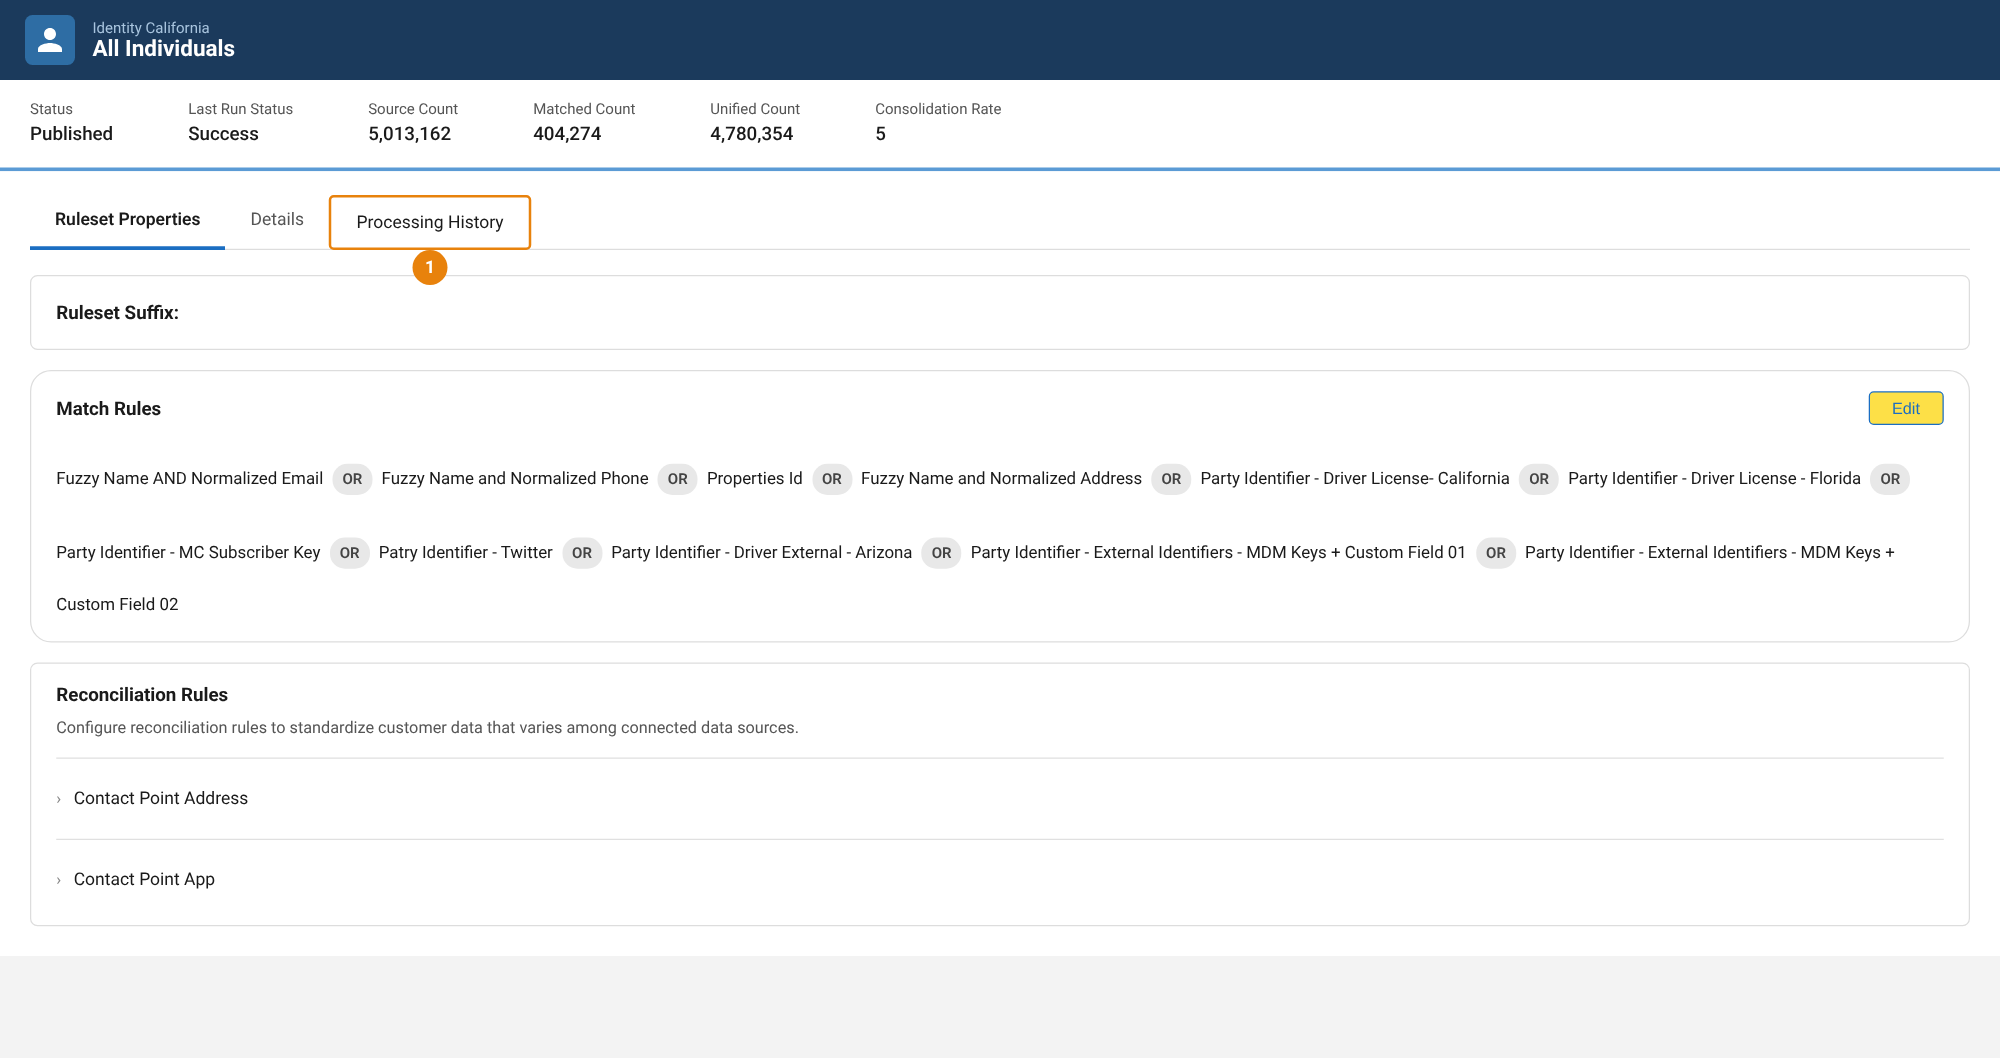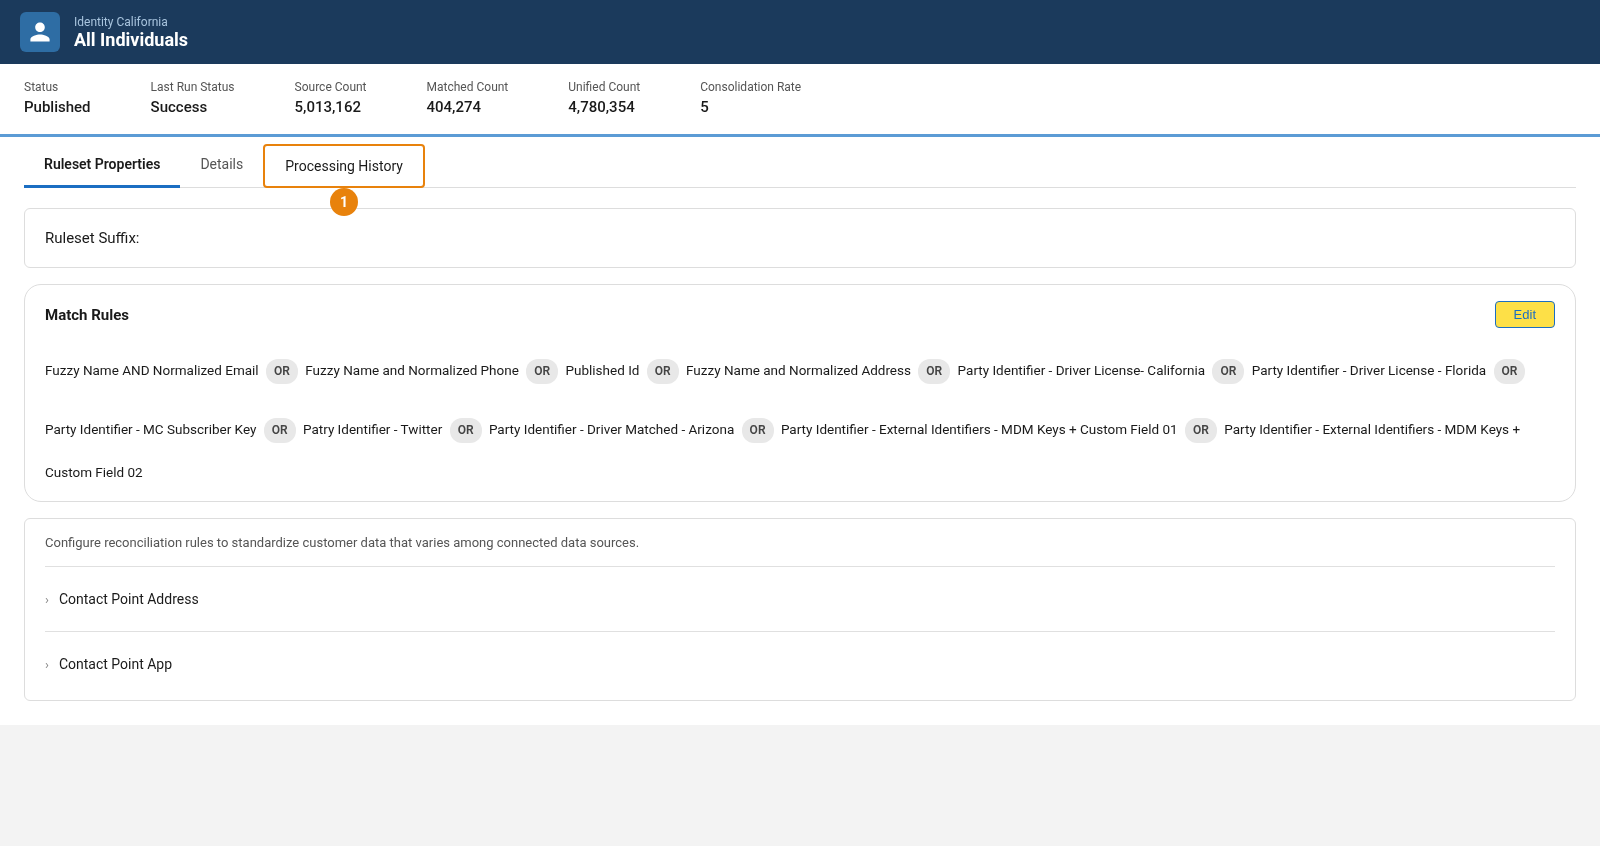--- a/index.html
+++ b/index.html
@@ -46,21 +46,21 @@
       background: white;
       margin: 0;
       padding: 0 24px 24px;
     }
 
     
     .tabs {
       display: flex;
       gap: 0;
       border-bottom: 1px solid #ddd;
-      padding-top: 7px;
+      padding-top: 19px;
     }
     .tab {
       padding: 12px 20px;
       cursor: pointer;
       font-size: 14px;
       color: #555;
       border-bottom: 3px solid transparent;
       margin-bottom: -1px;
       white-space: nowrap;
     }
@@ -95,21 +95,21 @@
       font-size: 14px;
       z-index: 10;
     }
 
     .ruleset-suffix {
       border: 1px solid #ddd;
       border-radius: 6px;
       margin-top: 20px;
       padding: 20px;
     }
-    .ruleset-suffix-label { font-weight: 400; font-size: 15px; }
+    .ruleset-suffix-label { font-weight: 700; font-size: 15px; }
 
     
     .match-rules-card {
       border: 1px solid #ddd;
       border-radius: 17px;
       margin-top: 16px;
       padding: 16px 20px;
     }
     .match-rules-header {
       display: flex;
@@ -220,41 +220,42 @@
   <div class="match-rules-card">
     <div class="match-rules-header">
       <span class="match-rules-title">Match Rules</span>
       <button class="edit-btn">Edit</button>
     </div>
     <div class="rules-text">
       <span>Fuzzy Name AND Normalized Email</span>
       <span class="or-badge">OR</span>
       <span>Fuzzy Name and Normalized Phone</span>
       <span class="or-badge">OR</span>
-      <span>Published Id</span>
+      <span>Properties Id</span>
       <span class="or-badge">OR</span>
       <span>Fuzzy Name and Normalized Address</span>
       <span class="or-badge">OR</span>
       <span>Party Identifier - Driver License- California</span>
       <span class="or-badge">OR</span>
       <span>Party Identifier - Driver License - Florida</span>
       <span class="or-badge">OR</span>
       <span>Party Identifier - MC Subscriber Key</span>
       <span class="or-badge">OR</span>
       <span>Patry Identifier - Twitter</span>
       <span class="or-badge">OR</span>
-      <span>Party Identifier - Driver Matched - Arizona</span>
+      <span>Party Identifier - Driver External - Arizona</span>
       <span class="or-badge">OR</span>
       <span>Party Identifier - External Identifiers - MDM Keys + Custom Field 01</span>
       <span class="or-badge">OR</span>
       <span>Party Identifier - External Identifiers - MDM Keys + Custom Field 02</span>
     </div>
   </div>
 
   <div class="recon-card">
+    <div class="recon-title">Reconciliation Rules</div>
     <div class="recon-desc">Configure reconciliation rules to standardize customer data that varies among connected data sources.</div>
     <hr class="recon-divider">
     <div class="recon-item">
       <span class="chevron-icon">›</span>
       <span>Contact Point Address</span>
     </div>
     <hr class="recon-divider">
     <div class="recon-item">
       <span class="chevron-icon">›</span>
       <span>Contact Point App</span>

